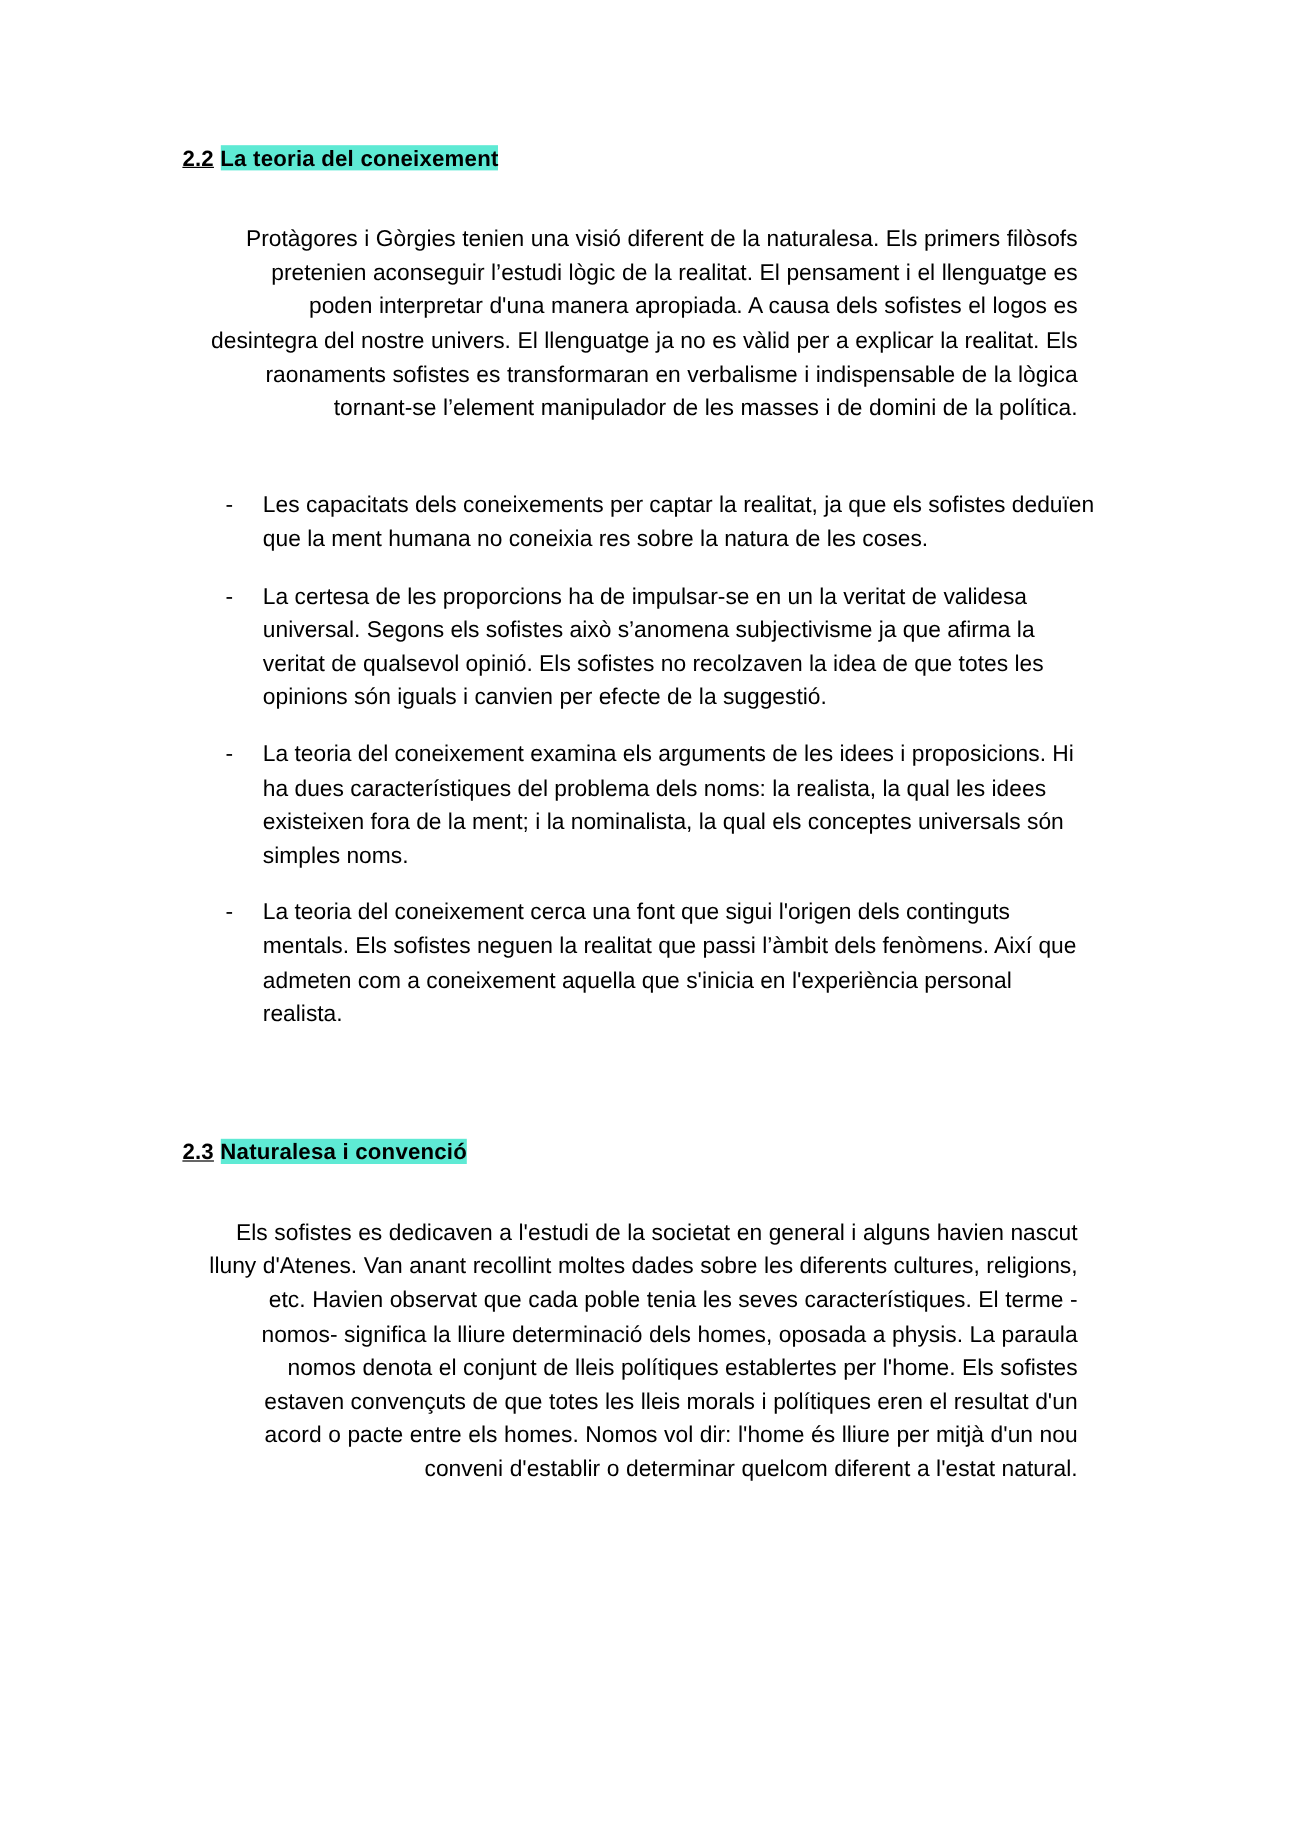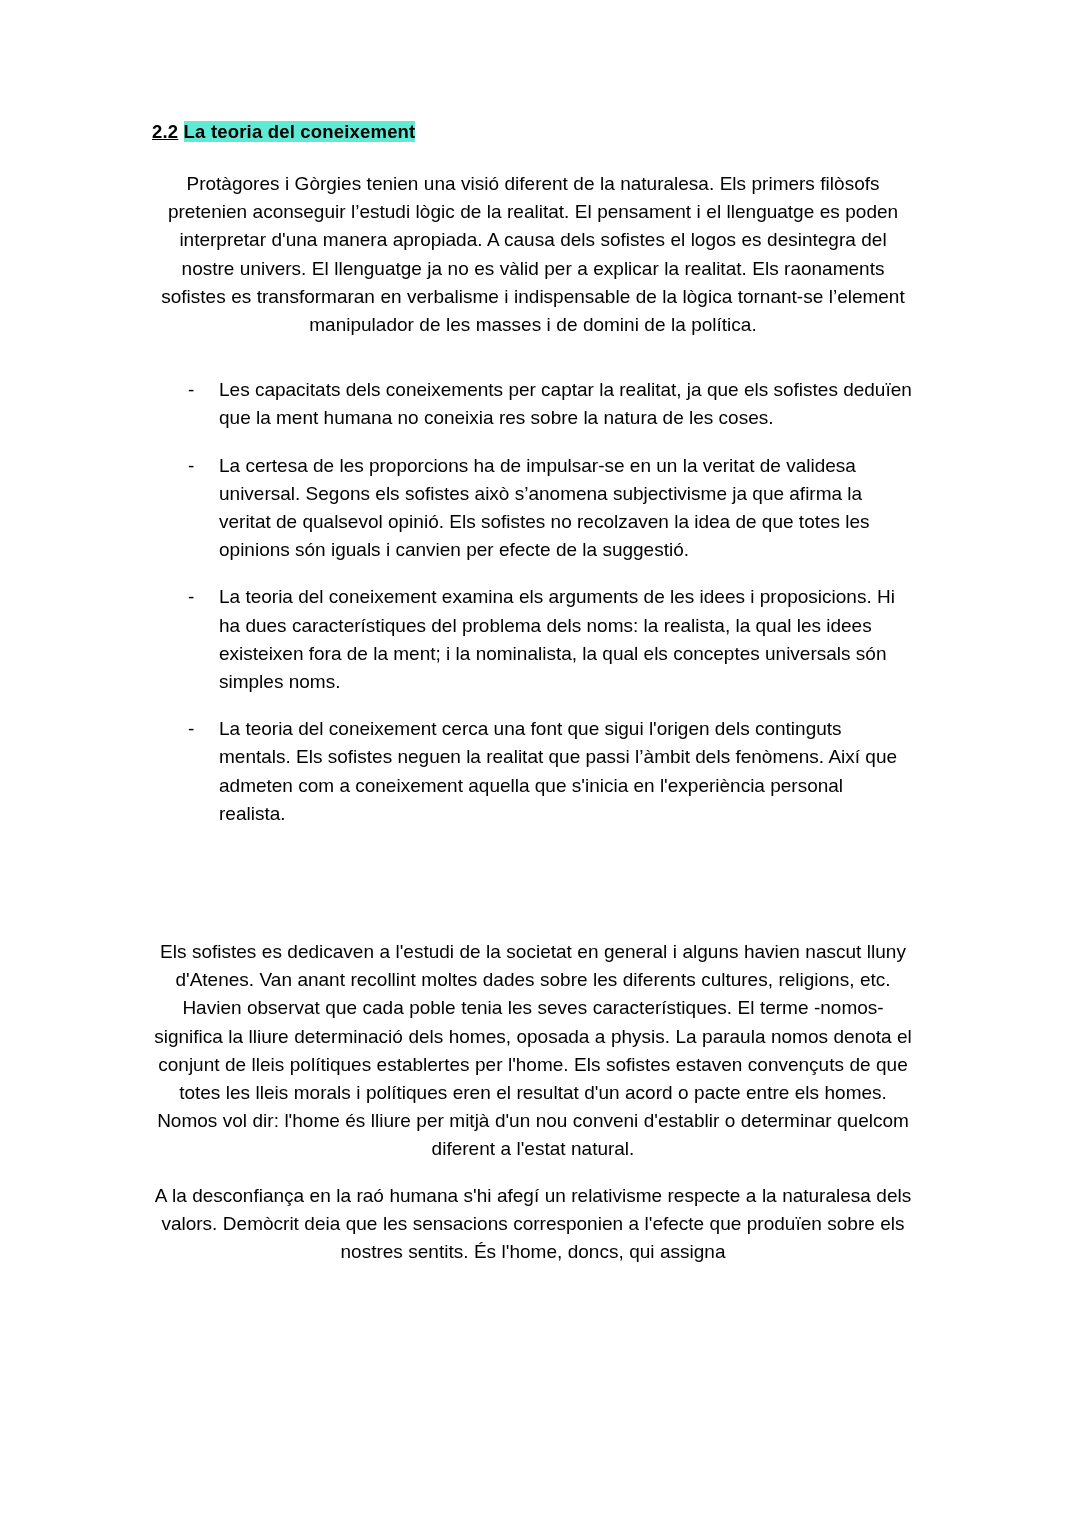--- a/index.html
+++ b/index.html
@@ -47,23 +47,23 @@
   }
 
   .section-heading .sec-title {
     background: #5eead4;
   }
 
   
   .para {
     font-size: 19px;
     line-height: 28.2px;
-    margin: 0;
+    margin: 16px;
     color: #000000;
-    text-align: center;
+    text-align: right;
     word-spacing: 0.01em;
   }
 
   
   .gap-heading-para { height: 24px; }
   .gap-para        { height: 18px; }
   .gap-para-list   { height: 19px; }
   .gap-list-item   { height: 19px; }
   .gap-list-h2     { height: 86px; }
 
@@ -131,23 +131,25 @@
       </li>
       <li class="gap-list-item"></li>
       <li class="bullet-item">
         <span class="dash">-</span>
         <span class="item-text">La teoria del coneixement cerca una font que sigui l'origen dels continguts mentals. Els sofistes neguen la realitat que passi l’àmbit dels fenòmens. Així que admeten com a coneixement aquella que s'inicia en l'experiència personal realista.</span>
       </li>
     </ul>
 
     <div class="gap-list-h2"></div>
 
+    <h2 class="section-heading">
+      <span class="sec-num">2.3</span><span class="sec-sp">&nbsp;</span><span class="sec-title">Naturalesa i convenció</span>
+    </h2>
 
     <div class="gap-heading-para"></div>
 
     <p class="para">Els sofistes es dedicaven a l'estudi de la societat en general i alguns havien nascut lluny d'Atenes. Van anant recollint moltes dades sobre les diferents cultures, religions, etc. Havien observat que cada poble tenia les seves característiques. El terme -nomos- significa la lliure determinació dels homes, oposada a physis. La paraula nomos denota el conjunt de lleis polítiques establertes per l'home. Els sofistes estaven convençuts de que totes les lleis morals i polítiques eren el resultat d'un acord o pacte entre els homes. Nomos vol dir: l'home és lliure per mitjà d'un nou conveni d'establir o determinar quelcom diferent a l'estat natural.</p>
 
     <div class="gap-para"></div>
 
-    <p class="para">A la desconfiança en la raó humana s'hi afegí un relativisme respecte a la naturalesa dels valors. Demòcrit deia que les sensacions corresponien a l'efecte que produïen sobre els nostres sentits. És l'home, doncs, qui assigna</p>
 
   </div>
 </div>
 
 </body></html>

